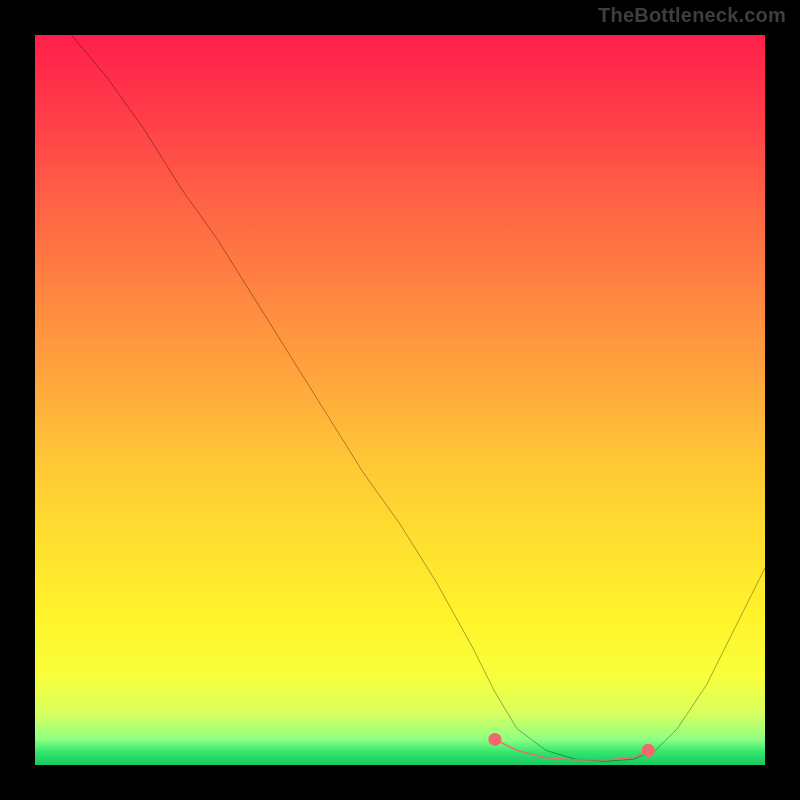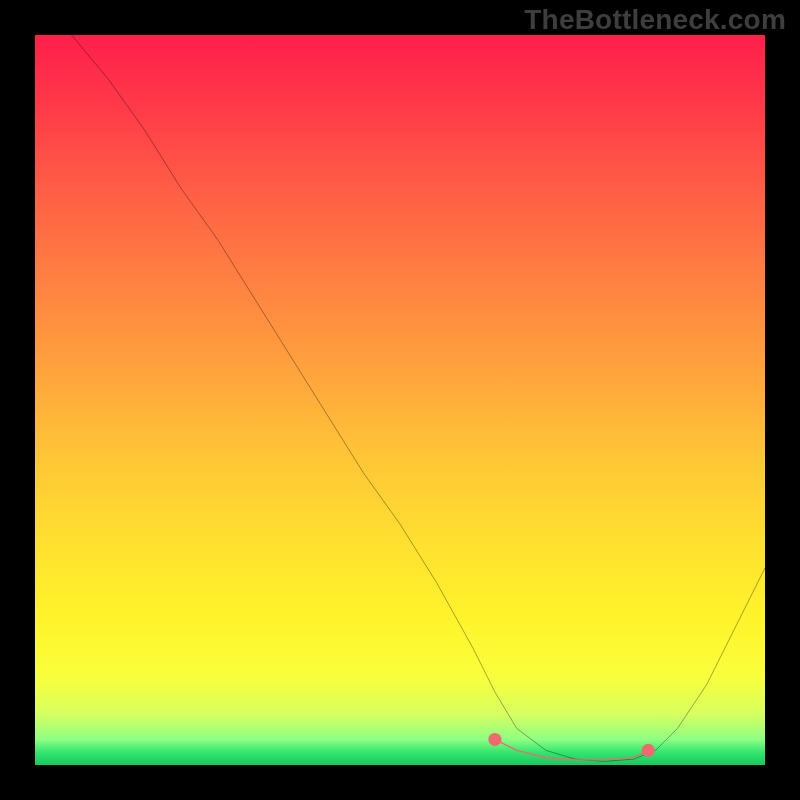--- a/index.html
+++ b/index.html
@@ -14,21 +14,21 @@
   .stage {
     position: relative;
     width: 800px;
     height: 800px;
   }
   .watermark {
     position: absolute;
     top: 4px;
     right: 14px;
     color: #3e3e3e;
-    font-size: 28px;
+    font-size: 20px;
     font-weight: 600;
     letter-spacing: 0.2px;
     z-index: 10;
   }
   .plot-area {
     position: absolute;
     left: 35px;
     top: 35px;
     width: 730px;
     height: 730px;

